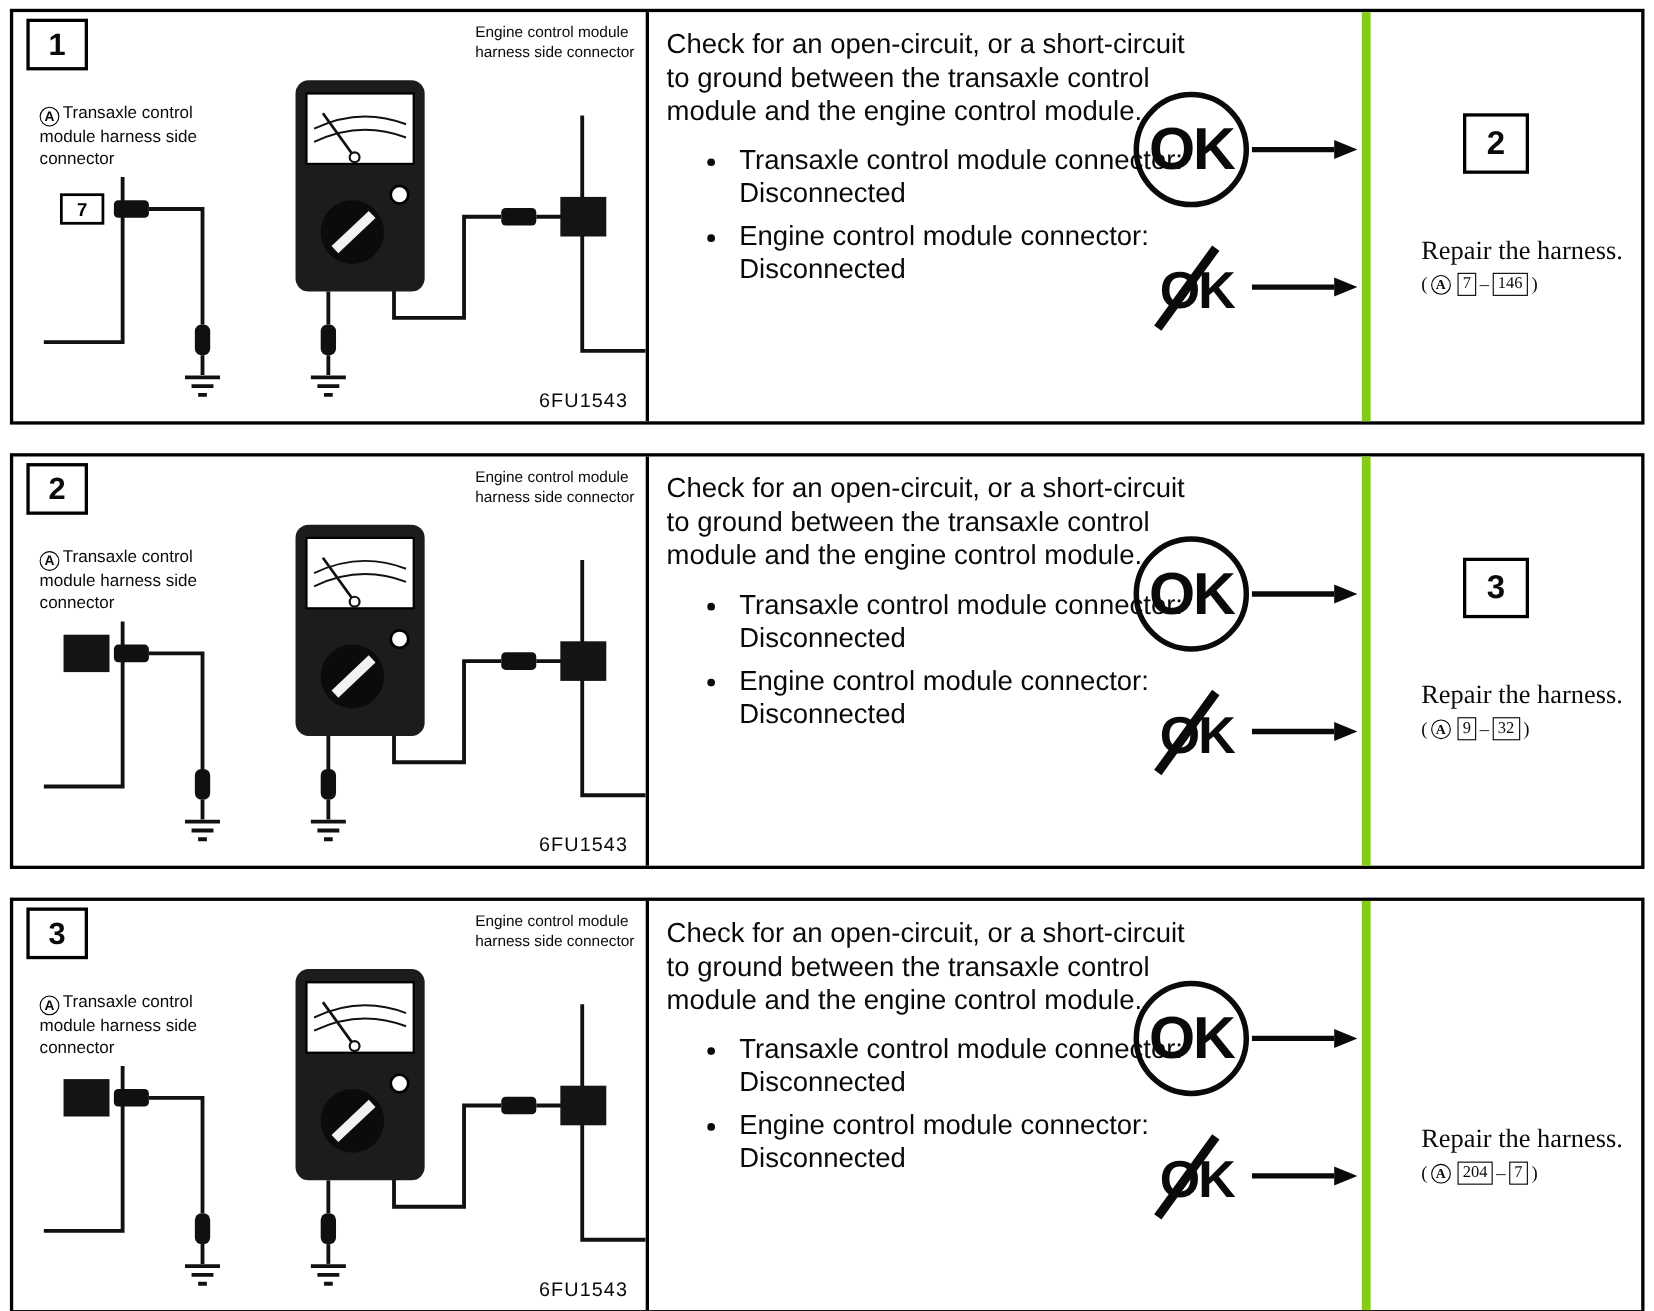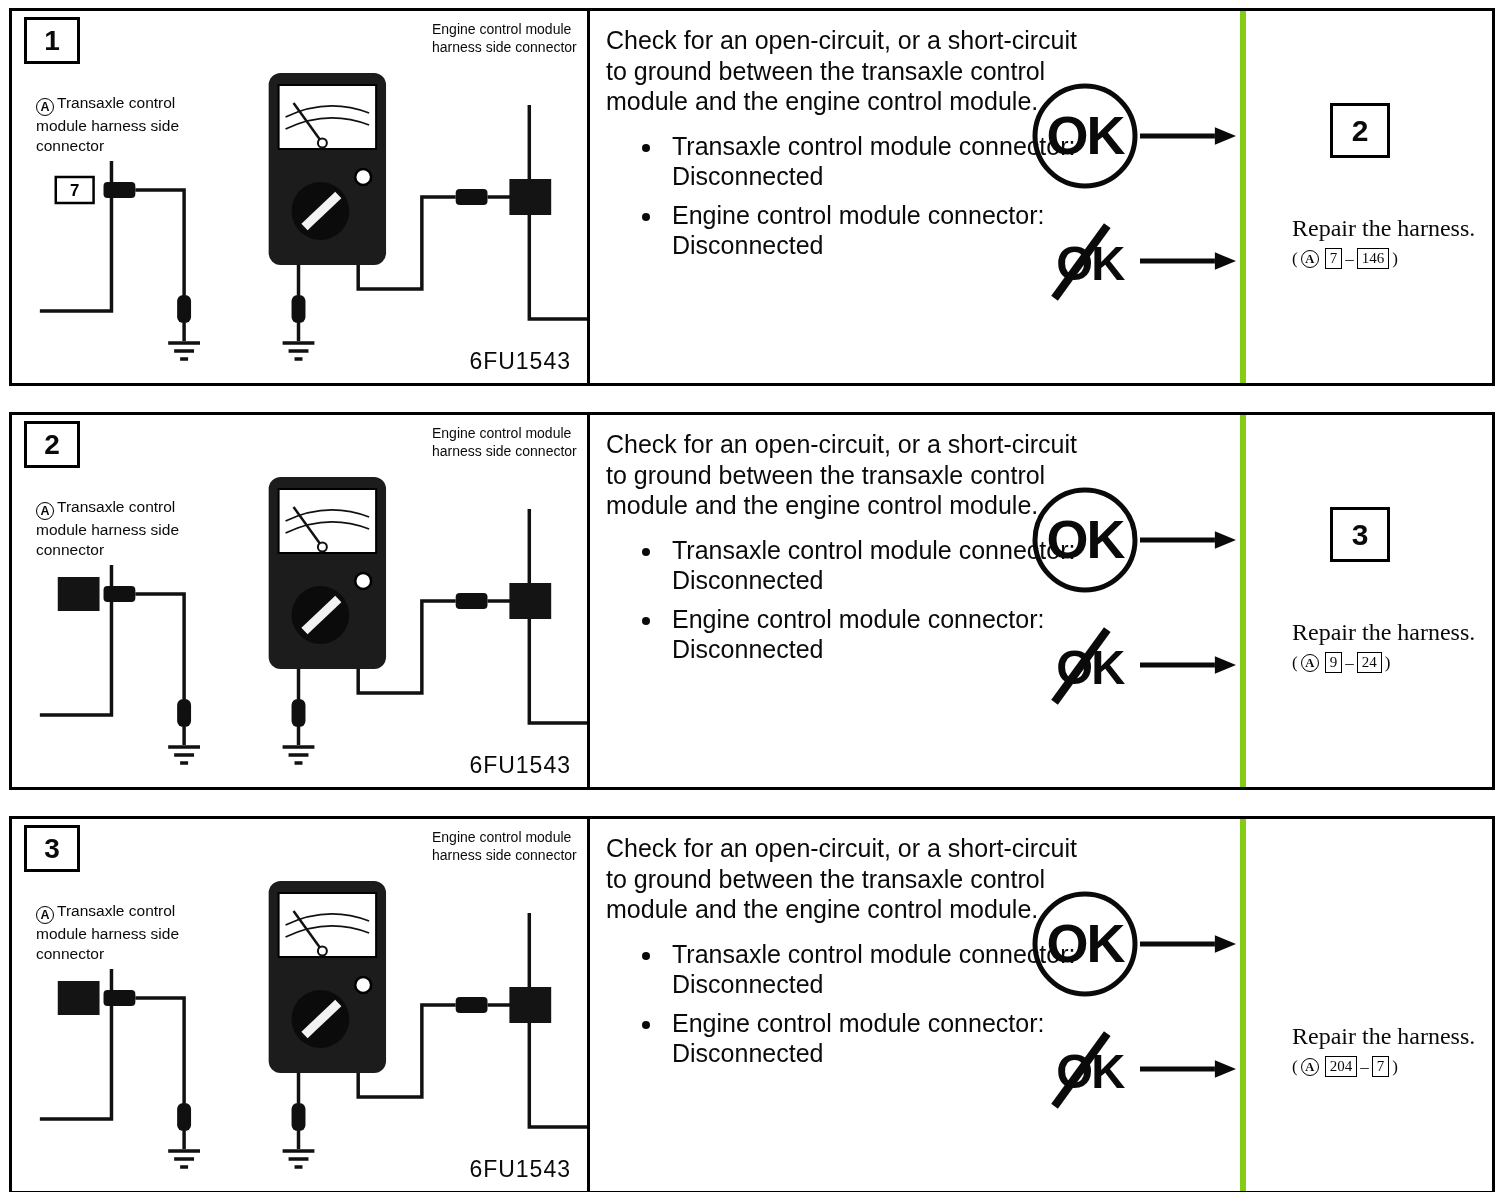--- a/index.html
+++ b/index.html
@@ -6,32 +6,32 @@
   html, body { background: #ffffff; }
   body {
     width: 1504px; height: 1192px;
     font-family: "Liberation Sans", sans-serif;
     color: #0a0a0a;
   }
   .page { padding: 8px 9px; display: flex; flex-direction: column; gap: 26px; }
 
   .panel { position: relative; height: 378px; border: 3px solid #000; display: flex; background: #fff; }
   .diagram-col { position: relative; width: 578px; flex: none; border-right: 3px solid #000; }
-  .mid-col { position: relative; flex: 1; border-right: 6px solid #84cc16; }
+  .mid-col { position: relative; flex: 1; border-right: 8px solid #84cc16; }
   .result-col { position: relative; width: 246px; flex: none; }
 
   .step-box {
     position: absolute; left: 12px; top: 6px; width: 56px; height: 47px;
     border: 3px solid #000; background: #fff; z-index: 2;
     display: flex; align-items: center; justify-content: center;
     font-size: 28px; font-weight: 700;
   }
   .label-a { position: absolute; left: 24px; top: 82px; width: 192px; font-size: 15.5px; line-height: 1.28; z-index: 2; }
   .label-engine { position: absolute; left: 420px; top: 10px; width: 152px; font-size: 14px; line-height: 1.28; z-index: 2; }
-  .fig-code { position: absolute; right: 16px; bottom: 8px; font-size: 23px; letter-spacing: 1px; }
+  .fig-code { position: absolute; right: 16px; bottom: 8px; font-size: 18px; letter-spacing: 1px; }
   .wiring { position: absolute; inset: 0; width: 100%; height: 100%; }
 
   .circle-a {
     display: inline-block; width: 18px; height: 18px; border: 1.8px solid #000; border-radius: 50%;
     text-align: center; font-size: 12.5px; line-height: 16px; font-weight: 700; margin-right: 3px;
     vertical-align: -3px; background: #fff;
   }
 
   .instruction { position: absolute; left: 16px; top: 14px; width: 478px; font-size: 25px; line-height: 1.22; }
   .instruction p { margin-bottom: 10px; }
@@ -242,21 +242,21 @@
       <div class="next-box">
         <span>3</span>
       </div>
       <div class="repair">
         <p>Repair the harness.</p>
         <div class="ref-line">
           <span>(</span>
           <span class="circle-a">A</span>
           <span class="ref-box">9</span>
           <span>–</span>
-          <span class="ref-box">24</span>
+          <span class="ref-box">32</span>
           <span>)</span>
         </div>
       </div>
     </div>
   </section>
 
   <section class="panel">
     <div class="diagram-col">
       <div class="step-box">
         <span>3</span>

